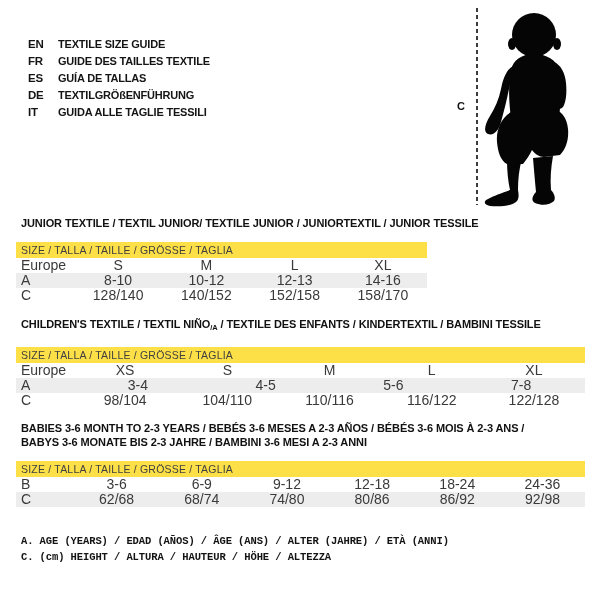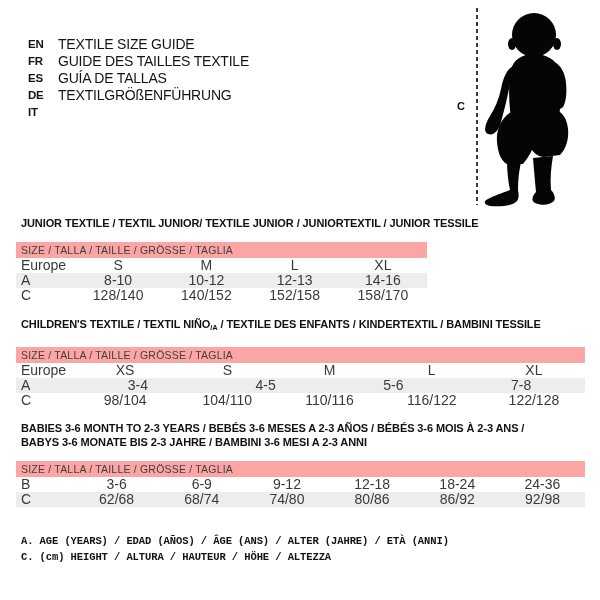--- a/index.html
+++ b/index.html
@@ -5,21 +5,21 @@
   html,body{margin:0;padding:0;}
   body{
     width:600px;height:600px;position:relative;overflow:hidden;
     background:#ffffff;color:#141414;
     font-family:"Liberation Sans", sans-serif;
   }
   
   .lang-block{position:absolute;left:28px;top:28px;margin-top:8px;}
   .lang-row{display:flex;height:17px;line-height:17px;}
   .lang-code{width:30px;font-weight:bold;font-size:11.5px;letter-spacing:-0.2px;}
-  .lang-title{font-weight:normal;font-size:14px;letter-spacing:-0.2px;white-space:nowrap;}
+  .lang-title{font-weight:bold;font-size:11px;letter-spacing:-0.2px;white-space:nowrap;}
 
   
   .figure{position:absolute;left:440px;top:0;width:160px;height:215px;}
   .dash-line{
     position:absolute;left:36px;top:8px;width:2px;height:197px;
     background:repeating-linear-gradient(to bottom,#3c3c3c 0 4px,transparent 4px 7px);
   }
   .c-label{
     position:absolute;left:12px;top:100px;width:18px;text-align:center;
     font-weight:bold;font-size:11px;color:#111;
@@ -30,21 +30,21 @@
   .table-section{position:absolute;left:16px;}
   .table-section:nth-of-type(1){top:216px;width:411px;}
   .table-section:nth-of-type(2){top:317px;width:569px;}
   .table-section:nth-of-type(3){top:421px;width:569px;}
   .table-title{
     font-weight:bold;font-size:11px;line-height:14px;letter-spacing:-0.1px;
     color:#111;margin:0 0 12px 5px;white-space:pre-line;width:585px;
   }
   .table-title .sub{font-size:7.5px;vertical-align:-2px;}
   .table-size-header{
-    height:16px;line-height:16px;background:#fca5a5;color:#3f3f3f;
+    height:16px;line-height:16px;background:#fde047;color:#3f3f3f;
     font-size:10.5px;padding-left:5px;letter-spacing:0.2px;
   }
   .table-row{display:flex;height:15px;line-height:15px;font-size:14px;color:#3a3a3a;}
   .table-row.stripe{background:#ededed;}
   .cell{flex:1;text-align:center;white-space:nowrap;}
   .cell.label{flex:0 0 53px;text-align:left;padding-left:5px;}
 
   
   .notes{position:absolute;left:21px;top:534px;}
   .note-line{
@@ -67,20 +67,21 @@
     <div class="lang-row">
       <span class="lang-code">ES</span>
       <span class="lang-title">GUÍA DE TALLAS</span>
     </div>
     <div class="lang-row">
       <span class="lang-code">DE</span>
       <span class="lang-title">TEXTILGRÖßENFÜHRUNG</span>
     </div>
     <div class="lang-row">
       <span class="lang-code">IT</span>
+      <span class="lang-title">GUIDA ALLE TAGLIE TESSILI</span>
     </div>
   </div>
 
 <div class="figure">
   <div class="dash-line"></div>
   <div class="c-label">C</div>
   <svg width="120" height="210" viewBox="0 0 120 210" xmlns="http://www.w3.org/2000/svg">
     <g fill="#050505">
       <ellipse cx="54" cy="33" rx="22" ry="22"></ellipse>
       <ellipse cx="32" cy="42" rx="4" ry="6"></ellipse>

